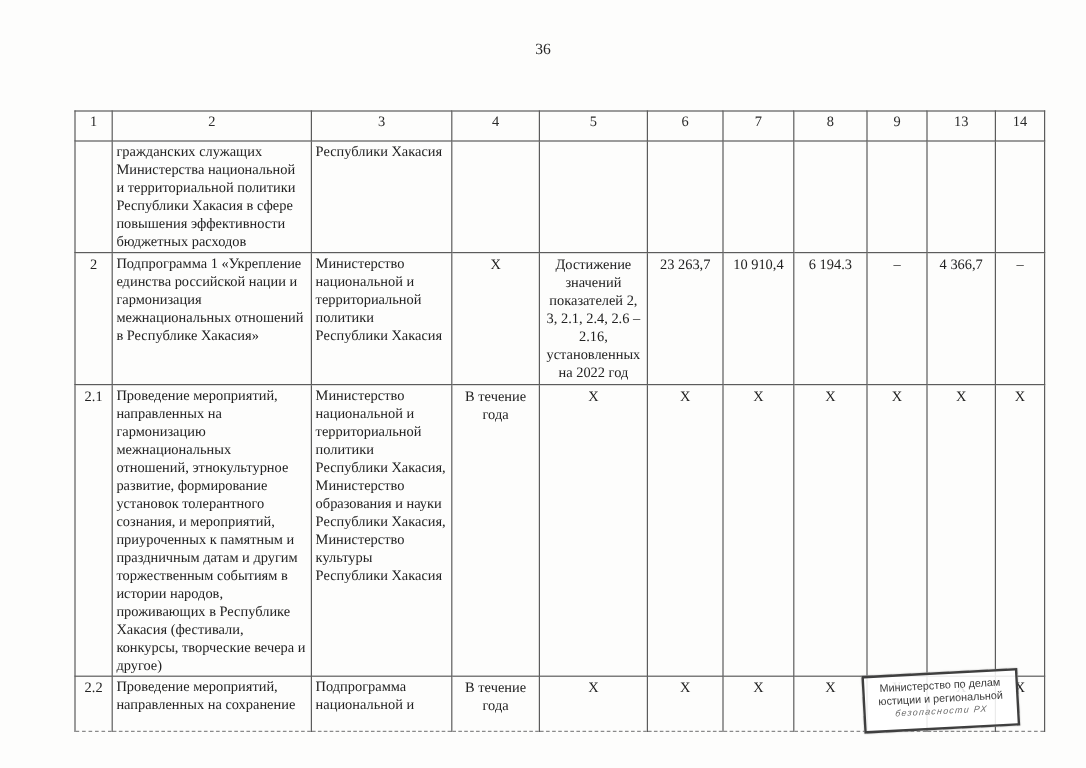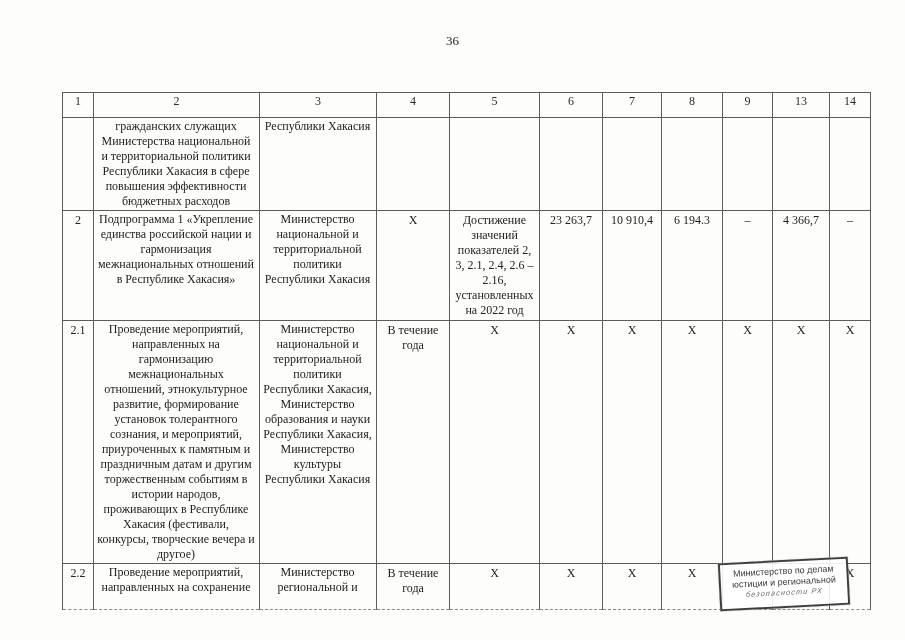--- a/index.html
+++ b/index.html
@@ -41,21 +41,21 @@
     vertical-align: top;
     overflow: hidden;
   }
   tr.h-hdr  { height: 25px; }
   tr.h-r0   { height: 88px; }
   tr.h-r1   { height: 108px; }
   tr.h-r2   { height: 234px; }
   tr.h-r3   { height: 46px; }
   tr.h-r3 td { border-bottom: 1px dashed #8a8a8a; }
   td.c { text-align: center; padding: 2px 2px; }
-  td.l { text-align: center; padding: 1px 4px 1px 3px; }
+  td.l { text-align: left; padding: 1px 4px 1px 3px; }
   td.hdr-cell { text-align: center; vertical-align: middle; padding: 1px; color: #2a2a2a; }
   .stamp {
     position: absolute;
     left: 719px;
     top: 560px;
     width: 130px;
     height: 48px;
     border: 2px solid #3f3f3f;
     background: rgba(255,255,255,0.88);
     transform: rotate(-3deg);
@@ -151,21 +151,21 @@
       <td class="c">Х</td>
       <td class="c">Х</td>
       <td class="c">Х</td>
       <td class="c">Х</td>
       <td class="c">Х</td>
     </tr>
 
     <tr class="h-r3">
       <td class="c">2.2</td>
       <td class="l">Проведение мероприятий, направленных на сохранение</td>
-      <td class="l">Министерство региональной и</td>
+      <td class="l">Подпрограмма национальной и</td>
       <td class="c">В течение года</td>
       <td class="c">Х</td>
       <td class="c">Х</td>
       <td class="c">Х</td>
       <td class="c">Х</td>
       <td class="c">Х</td>
       <td class="c">Х</td>
       <td class="c">Х</td>
     </tr>
   </tbody>

